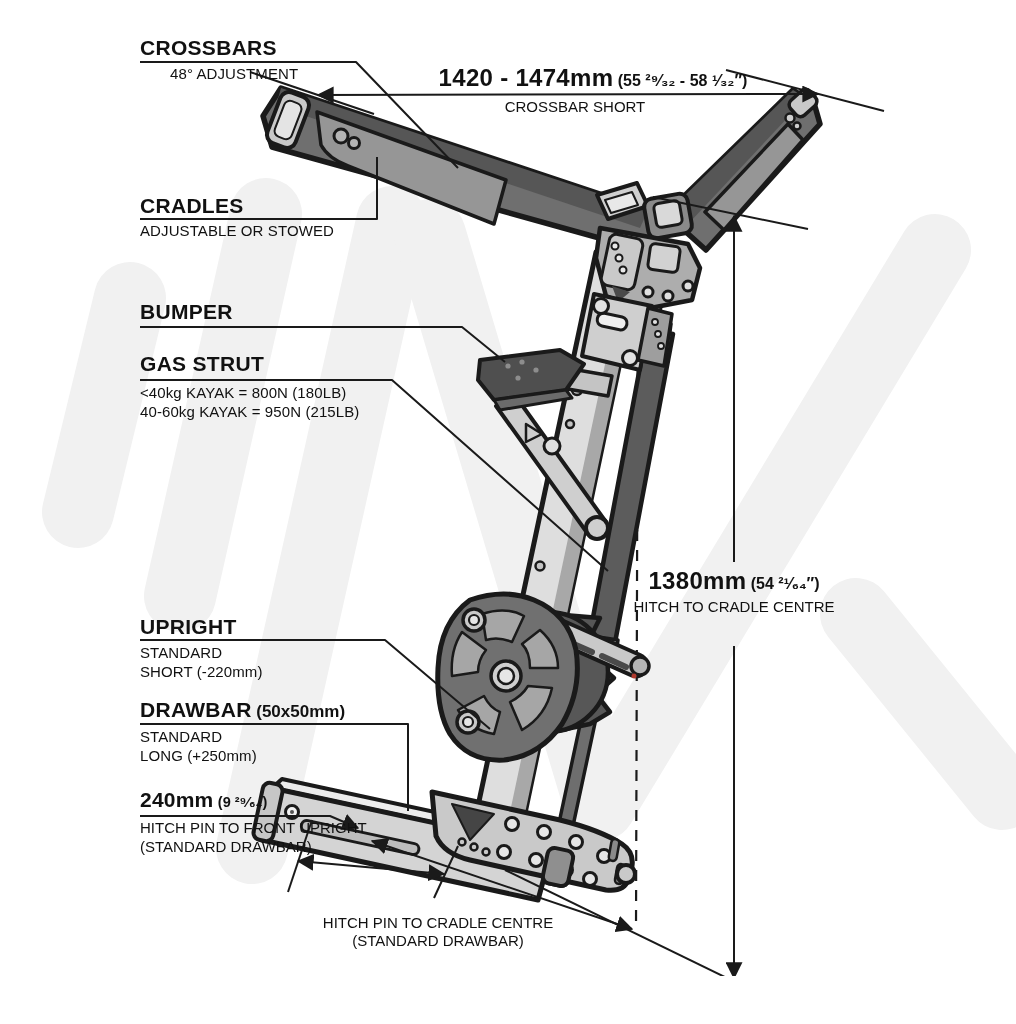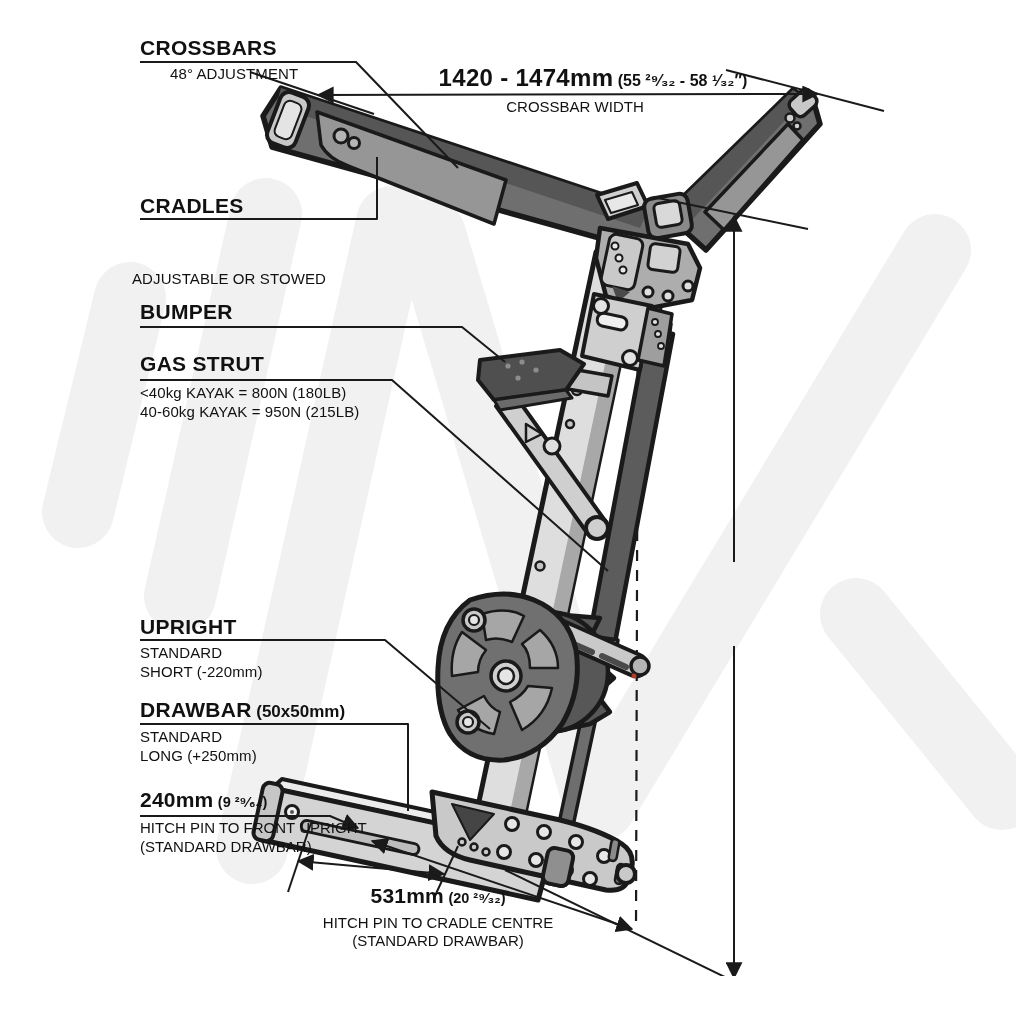--- a/index.html
+++ b/index.html
@@ -210,33 +210,38 @@
   </g>
 </svg>
 
   <div class="lbl t-title" style="left:140px;top:37px;">CROSSBARS</div>
   <div class="lbl t-sub" style="left:132px;top:64px;margin-left:38px;">48° ADJUSTMENT</div>
 
   <div class="lbl center" style="left:320px;top:64px;width:546px;">
     <span class="dim-big">1420 - 1474mm</span>
     <span class="dim-small">(55 ²⁹⁄₃₂ - 58 ¹⁄₃₂″)</span>
   </div>
-  <div class="lbl t-caption center" style="left:325px;top:98px;width:500px;">CROSSBAR WIDTH</div>
+  <div class="lbl t-caption center" style="left:325px;top:98px;width:500px;">CROSSBAR SHORT</div>
 
   <div class="lbl t-title" style="left:140px;top:195px;">CRADLES</div>
-  <div class="lbl t-sub" style="left:132px;top:221px;margin-top:48px;">ADJUSTABLE OR STOWED</div>
+  <div class="lbl t-sub" style="left:140px;top:221px;">ADJUSTABLE OR STOWED</div>
 
   <div class="lbl t-title" style="left:140px;top:301px;">BUMPER</div>
 
   <div class="lbl t-title" style="left:140px;top:353px;">GAS STRUT</div>
   <div class="lbl t-lines" style="left:140px;top:383px;">
     <div>&lt;40kg KAYAK = 800N (180LB)</div>
     <div>40-60kg KAYAK = 950N (215LB)</div>
   </div>
 
+  <div class="lbl center" style="left:609px;top:567px;width:250px;">
+    <span class="dim-big">1380mm</span>
+    <span class="dim-small">(54 ²¹⁄₆₄″)</span>
+  </div>
+  <div class="lbl t-caption center" style="left:609px;top:598px;width:250px;">HITCH TO CRADLE CENTRE</div>
 
   <div class="lbl t-title" style="left:140px;top:616px;">UPRIGHT</div>
   <div class="lbl t-lines" style="left:140px;top:643px;">
     <div>STANDARD</div>
     <div>SHORT (-220mm)</div>
   </div>
 
   <div class="lbl" style="left:140px;top:699px;">
     <span class="t-title">DRAWBAR</span>
     <span class="suffix">(50x50mm)</span>
@@ -246,20 +251,16 @@
     <div>LONG (+250mm)</div>
   </div>
 
   <div class="lbl" style="left:140px;top:788px;">
     <span class="dim-big-sm">240mm</span>
     <span class="dim-small-sm">(9 ²⁹⁄₆₄)</span>
   </div>
   <div class="lbl t-caption" style="left:140px;top:819px;">HITCH PIN TO FRONT UPRIGHT</div>
   <div class="lbl t-caption" style="left:140px;top:838px;">(STANDARD DRAWBAR)</div>
 
-  <div class="lbl center" style="left:278px;top:884px;width:320px;">
-    <span class="dim-big-sm">531mm</span>
-    <span class="dim-small-sm">(20 ²⁹⁄₃₂)</span>
-  </div>
   <div class="lbl t-caption center" style="left:278px;top:914px;width:320px;">HITCH PIN TO CRADLE CENTRE</div>
   <div class="lbl t-caption center" style="left:278px;top:932px;width:320px;">(STANDARD DRAWBAR)</div>
 
 </div>
 
 </body></html>

